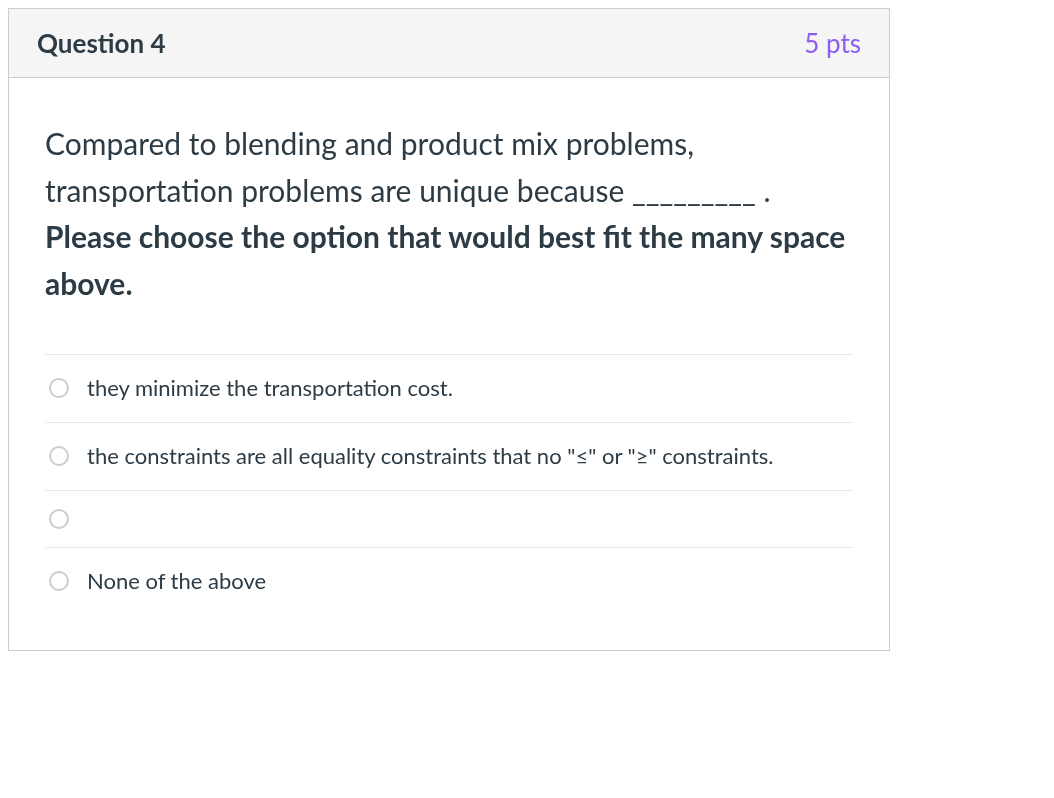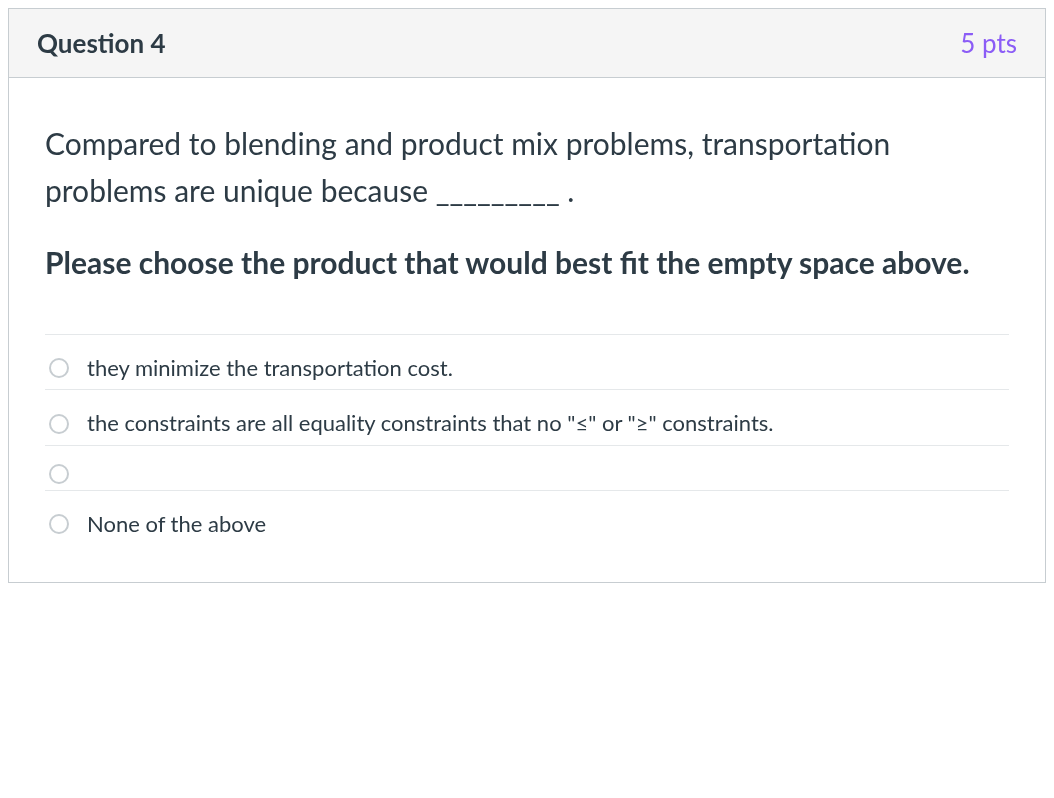--- a/index.html
+++ b/index.html
@@ -8,21 +8,21 @@
       padding: 0;
     }
     body {
       font-family: "Lato", "Helvetica Neue", Helvetica, Arial, sans-serif;
       background: #fff;
       color: #2d3b45;
       padding: 8px;
     }
     .question-container {
       border: 1px solid #c7cdd1;
-      width: 1038px;
+      width: 882px;
       background: #fff;
     }
     .question-header {
       display: flex;
       justify-content: space-between;
       align-items: center;
       background: #f5f5f5;
       border-bottom: 1px solid #c7cdd1;
       padding: 18px 28px;
     }
@@ -37,36 +37,35 @@
       color: #8b5cf6;
     }
     .question-body {
       padding: 42px 36px 36px 36px;
     }
     .question-stem {
       font-size: 30px;
       font-weight: 400;
       line-height: 1.55;
       color: #2d3b45;
-      margin-bottom: 26px;
     }
     .question-instruction {
       font-size: 30px;
       font-weight: 700;
       line-height: 1.55;
       color: #2d3b45;
       margin-bottom: 48px;
     }
     .answers {
       border-top: 1px solid #e5e8ea;
     }
     .answer-row {
       display: flex;
       align-items: center;
-      padding: 18px 0 6px 4px;
+      padding: 18px 0 18px 4px;
       border-bottom: 1px solid #e5e8ea;
       cursor: pointer;
     }
     .answer-row:last-child {
       border-bottom: none;
       text-align: center;
     }
     .radio {
       width: 20px;
       height: 20px;
@@ -91,21 +90,21 @@
 </head>
 <body>
 
 <div class="question-container">
   <div class="question-header">
     <div class="question-title">Question 4</div>
     <div class="question-points">5 pts</div>
   </div>
   <div class="question-body">
     <p class="question-stem">Compared to blending and product mix problems, transportation problems are unique because _________ .</p>
-    <p class="question-instruction">Please choose the product that would best fit the empty space above.</p>
+    <p class="question-instruction">Please choose the option that would best fit the many space above.</p>
     <div class="answers">
       <div class="answer-row">
         <span class="radio"></span>
         <span class="answer-text">they minimize the transportation cost.</span>
       </div>
       <div class="answer-row">
         <span class="radio"></span>
         <span class="answer-text">the constraints are all equality constraints that no "≤" or "≥" constraints.</span>
       </div>
       <div class="answer-row">

